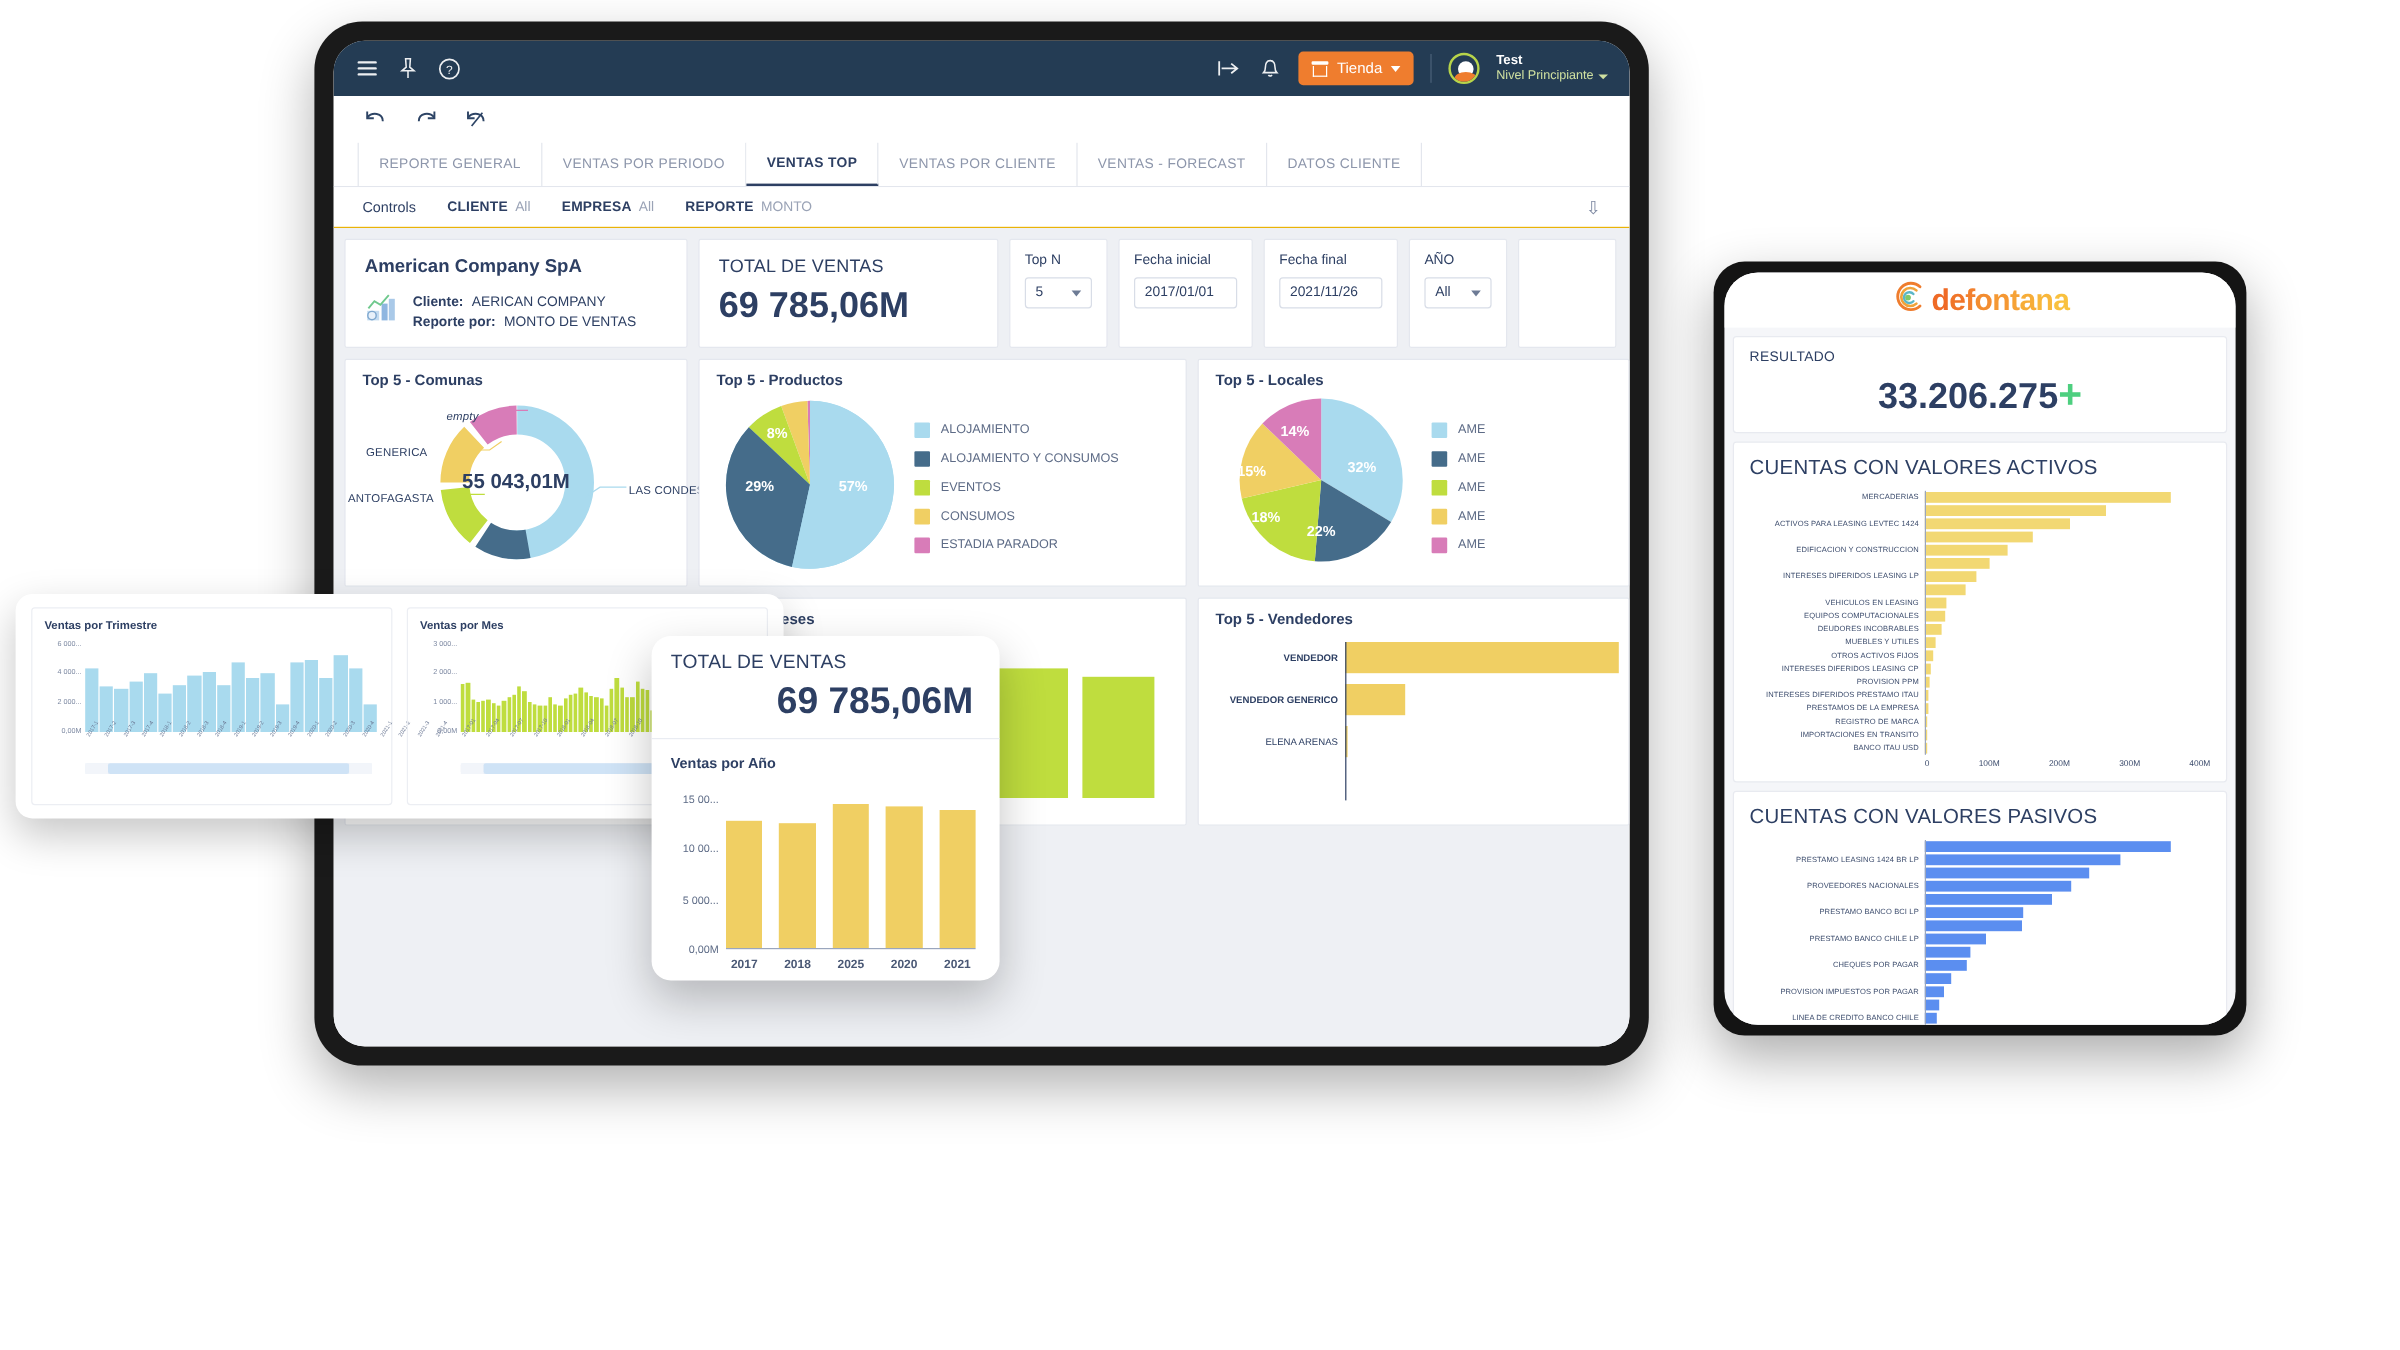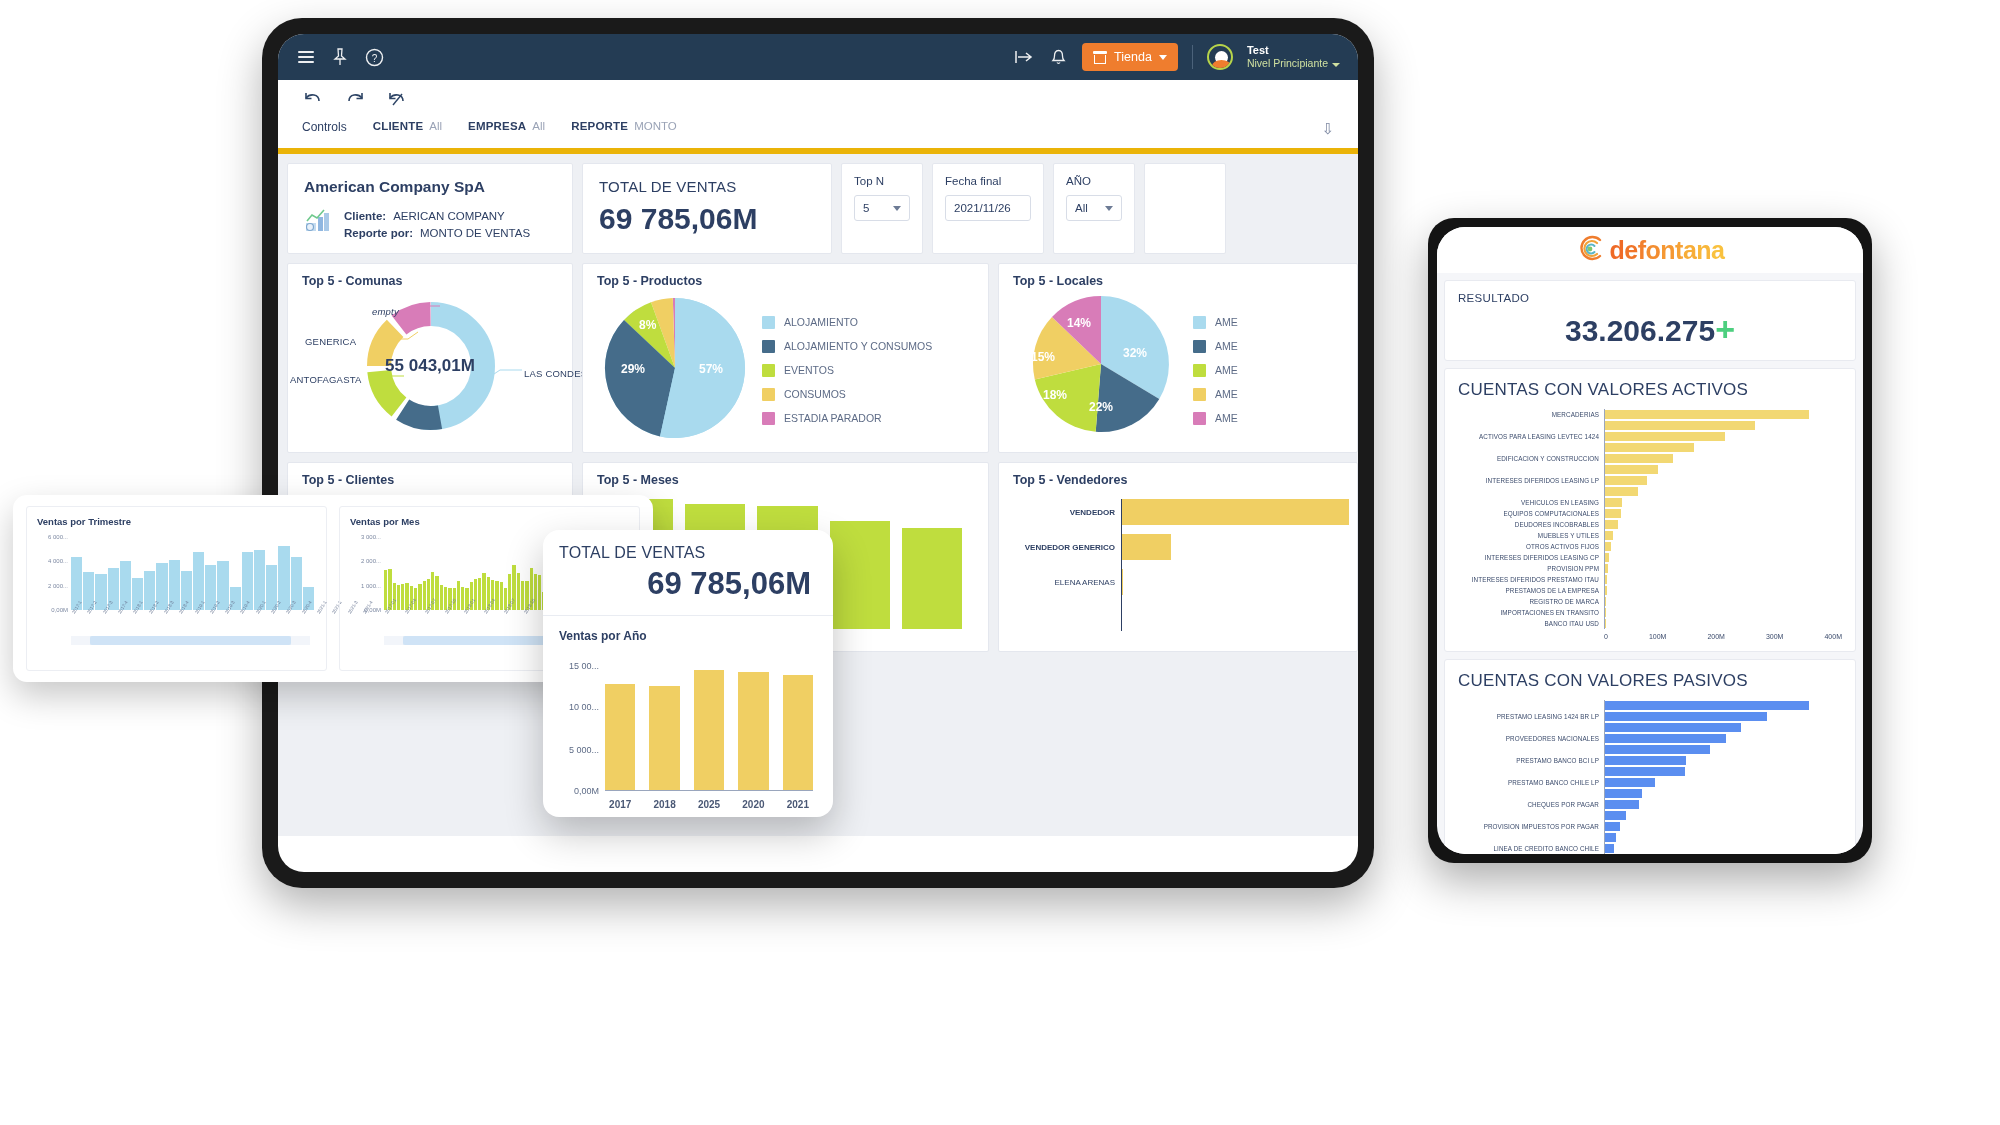--- a/index.html
+++ b/index.html
@@ -57,22 +57,22 @@
   .tabs { display:flex; align-items:flex-end; padding:0 20px; background:#fff; height:36px; border-bottom:1px solid #e3e6ed; }
   .tab {
     font-size:11.5px; letter-spacing:.3px; color:#8d96ab; padding:0 17px;
     height:36px; display:flex; align-items:center; cursor:pointer;
     border-right:1px solid #e3e6ed;
   }
   .tab:first-child { border-left:1px solid #e3e6ed; }
   .tab.active { color:#2d3f63; font-weight:bold; border-bottom:2px solid #2d3f63; background:#fff; }
 
   .controls-bar {
-    height:34px; display:flex; gap:26px; padding:0 24px;
-    background:#fff; border-bottom:6px solid #eab308; font-size:12px; color:#2d3f63;
+    height:34px; display:flex; align-items:center; gap:26px; padding:0 24px;
+    background:#fff; border-bottom:1px solid #eab308; font-size:12px; color:#2d3f63;
   }
   .ctl-group { display:flex; gap:6px; align-items:baseline; }
   .ctl-k { font-weight:bold; font-size:11.5px; letter-spacing:.2px; }
   .ctl-v { color:#9aa3b6; font-size:11.5px; }
   .chev-dbl { margin-left:auto; color:#7f8aa3; font-size:15px; }
 
   .canvas { background:#eef0f4; padding:9px; height:calc(100% - 156px); }
   .grid-row { display:flex; gap:9px; margin-bottom:9px; }
   .card { background:#fff; border:1px solid #e4e7ee; border-radius:2px; position:relative; }
   .card-title { font-size:12.5px; color:#2d3f63; font-weight:bold; padding:10px 14px 0; }
@@ -247,20 +247,28 @@
         </span>
         <span class="undo-ic">
           <svg width="22" height="20" viewBox="0 0 22 20">
               <path d="M4 8 C8 3 17 4 17 11" stroke="#2d4465" stroke-width="1.6" fill="none"></path>
               <path d="M4 3 L4 8.5 L9.5 8.5" stroke="#2d4465" stroke-width="1.6" fill="none"></path>
               <path d="M7 15 L16 4" stroke="#2d4465" stroke-width="1.4"></path>
             </svg>
         </span>
       </div>
 
+      <div class="tabs">
+        <div class="tab">REPORTE GENERAL</div>
+        <div class="tab">VENTAS POR PERIODO</div>
+        <div class="tab active">VENTAS TOP</div>
+        <div class="tab">VENTAS POR CLIENTE</div>
+        <div class="tab">VENTAS - FORECAST</div>
+        <div class="tab">DATOS CLIENTE</div>
+      </div>
 
       <div class="controls-bar">
         <span>Controls</span>
         <span class="ctl-group">
           <span class="ctl-k">CLIENTE</span>
           <span class="ctl-v">All</span>
         </span>
         <span class="ctl-group">
           <span class="ctl-k">EMPRESA</span>
           <span class="ctl-v">All</span>
@@ -303,20 +311,26 @@
           <div class="card kpi-card">
             <div class="kpi-label">TOTAL DE VENTAS</div>
             <div class="kpi-value">69 785,06M</div>
           </div>
 
           <div class="card filter-card">
             <div class="f-label">Top N</div>
             <div class="f-input">
               <span>5</span>
               <span class="chev-d"></span>
+            </div>
+          </div>
+          <div class="card filter-card wide">
+            <div class="f-label">Fecha inicial</div>
+            <div class="f-input">
+              <span>2017/01/01</span>
             </div>
           </div>
           <div class="card filter-card wide">
             <div class="f-label">Fecha final</div>
             <div class="f-input">
               <span>2021/11/26</span>
             </div>
           </div>
           <div class="card filter-card">
             <div class="f-label">AÑO</div>

